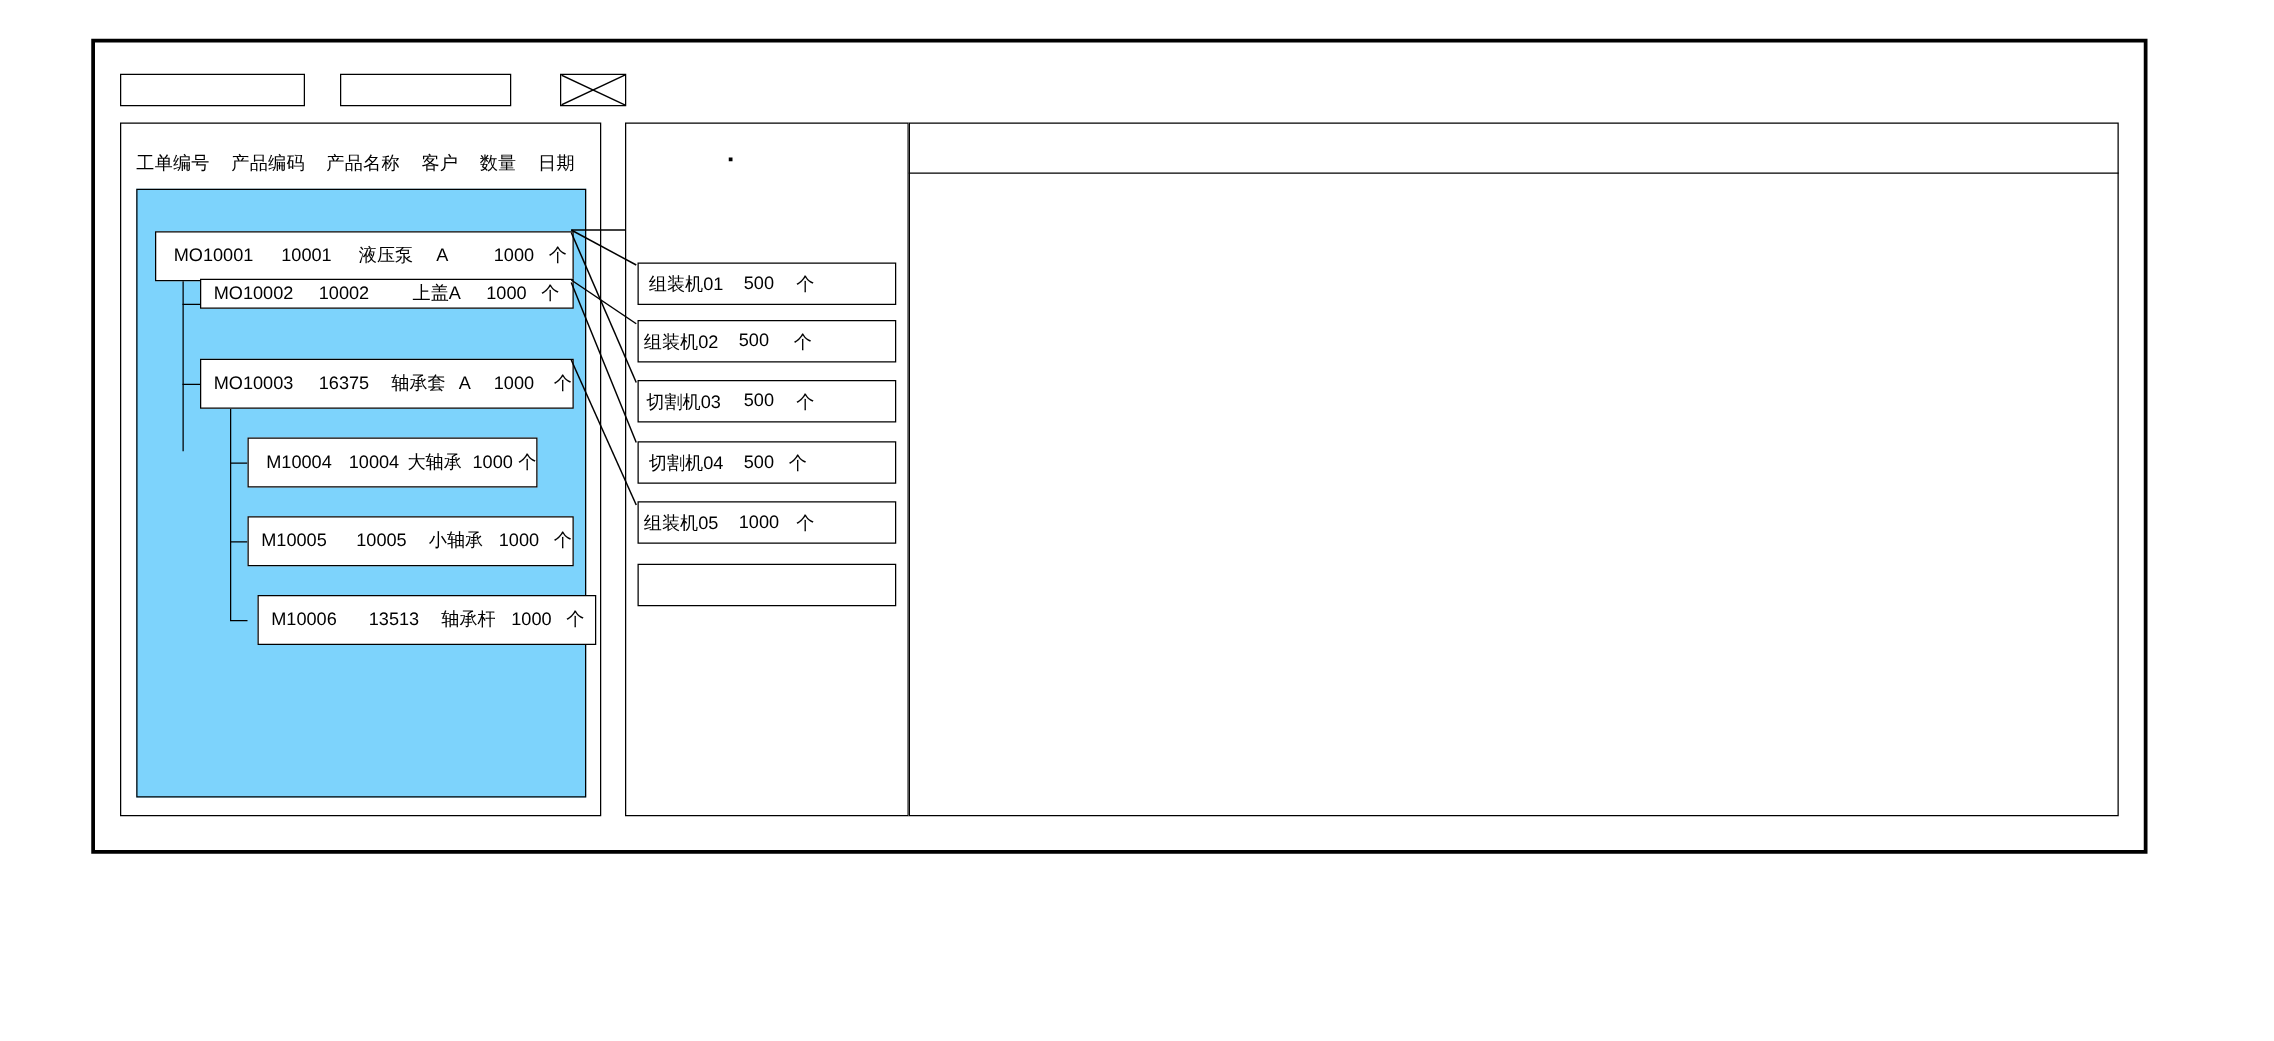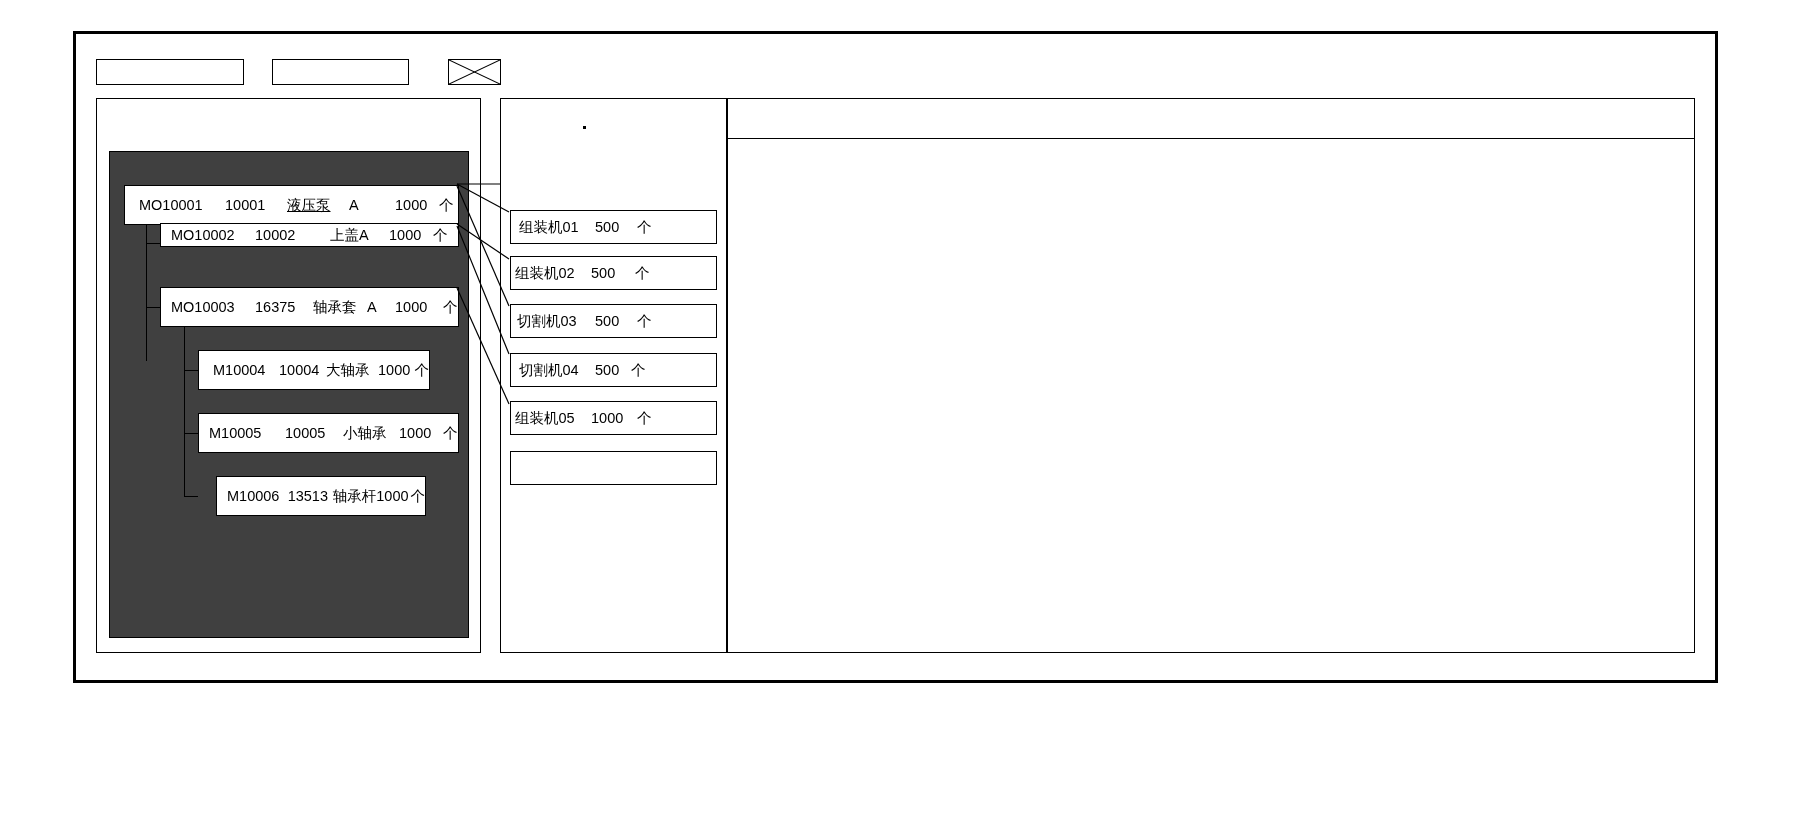--- a/index.html
+++ b/index.html
@@ -79,21 +79,21 @@
   .tree-header span:last-child { margin-right: 0; }
 
   .tree-inner {
     position: absolute;
     left: 12px;
     top: 52px;
     width: 360px;
     height: 487px;
     border: 1.5px solid #000000;
     box-sizing: border-box;
-    background: #404040;
+    background: #7dd3fc;
   }
 
   
   .node {
     position: absolute;
     border: 1.5px solid #000000;
     box-sizing: border-box;
     background: #ffffff;
     font-size: 14.5px;
     line-height: 1;
@@ -178,36 +178,44 @@
       <div class="tb-box tb-icon">
         <svg viewBox="0 0 53 26" preserveAspectRatio="none" aria-hidden="true">
           <line x1="0" y1="0" x2="53" y2="26" stroke="#000" stroke-width="1.2"></line>
           <line x1="53" y1="0" x2="0" y2="26" stroke="#000" stroke-width="1.2"></line>
         </svg>
       </div>
     </div>
 
     <div class="panel panel-left">
 
+      <div class="tree-header">
+        <span>工单编号</span>
+        <span>产品编码</span>
+        <span>产品名称</span>
+        <span>客户</span>
+        <span>数量</span>
+        <span>日期</span>
+      </div>
 
       <div class="tree-inner">
 
         <div class="vline" style="left:36px; top:53px; height:156px;"></div>
         <div class="hline" style="left:36px; top:91px; width:14px;"></div>
         <div class="hline" style="left:36px; top:155px; width:14px;"></div>
 
         <div class="vline" style="left:74px; top:175px; height:169px;"></div>
         <div class="hline" style="left:74px; top:218px; width:14px;"></div>
         <div class="hline" style="left:74px; top:281px; width:14px;"></div>
         <div class="hline" style="left:74px; top:344px; width:14px;"></div>
 
         <div class="node" style="left:14px; top:33px; width:335px; height:40px;">
           <span class="cell" style="width:86px; padding-left:14px;">MO10001</span>
           <span class="cell" style="width:62px;">10001</span>
-          <span class="cell" style="width:62px;text-decoration:underline;">液压泵</span>
+          <span class="cell" style="width:62px;">液压泵</span>
           <span class="cell" style="width:46px;">A</span>
           <span class="cell" style="width:44px;">1000</span>
           <span class="cell">个</span>
         </div>
 
         <div class="node" style="left:50px; top:71px; width:299px; height:24px;">
           <span class="cell" style="width:84px; padding-left:10px;">MO10002</span>
           <span class="cell" style="width:60px;">10002</span>
           <span class="cell" style="width:44px;text-align:right;">上盖</span>
           <span class="cell" style="width:30px;">A</span>
@@ -233,21 +241,21 @@
         </div>
 
         <div class="node" style="left:88px; top:261px; width:261px; height:40px;">
           <span class="cell" style="width:76px; padding-left:10px;">M10005</span>
           <span class="cell" style="width:58px;">10005</span>
           <span class="cell" style="width:56px;">小轴承</span>
           <span class="cell" style="width:44px;">1000</span>
           <span class="cell">个</span>
         </div>
 
-        <div class="node" style="left:106px; top:324px; width:210px; height:40px;">
+        <div class="node" style="left:96px; top:324px; width:271px; height:40px;">
           <span class="cell" style="width:78px; padding-left:10px;">M10006</span>
           <span class="cell" style="width:58px;">13513</span>
           <span class="cell" style="width:56px;">轴承杆</span>
           <span class="cell" style="width:44px;">1000</span>
           <span class="cell">个</span>
         </div>
 
       </div>
     </div>
 

